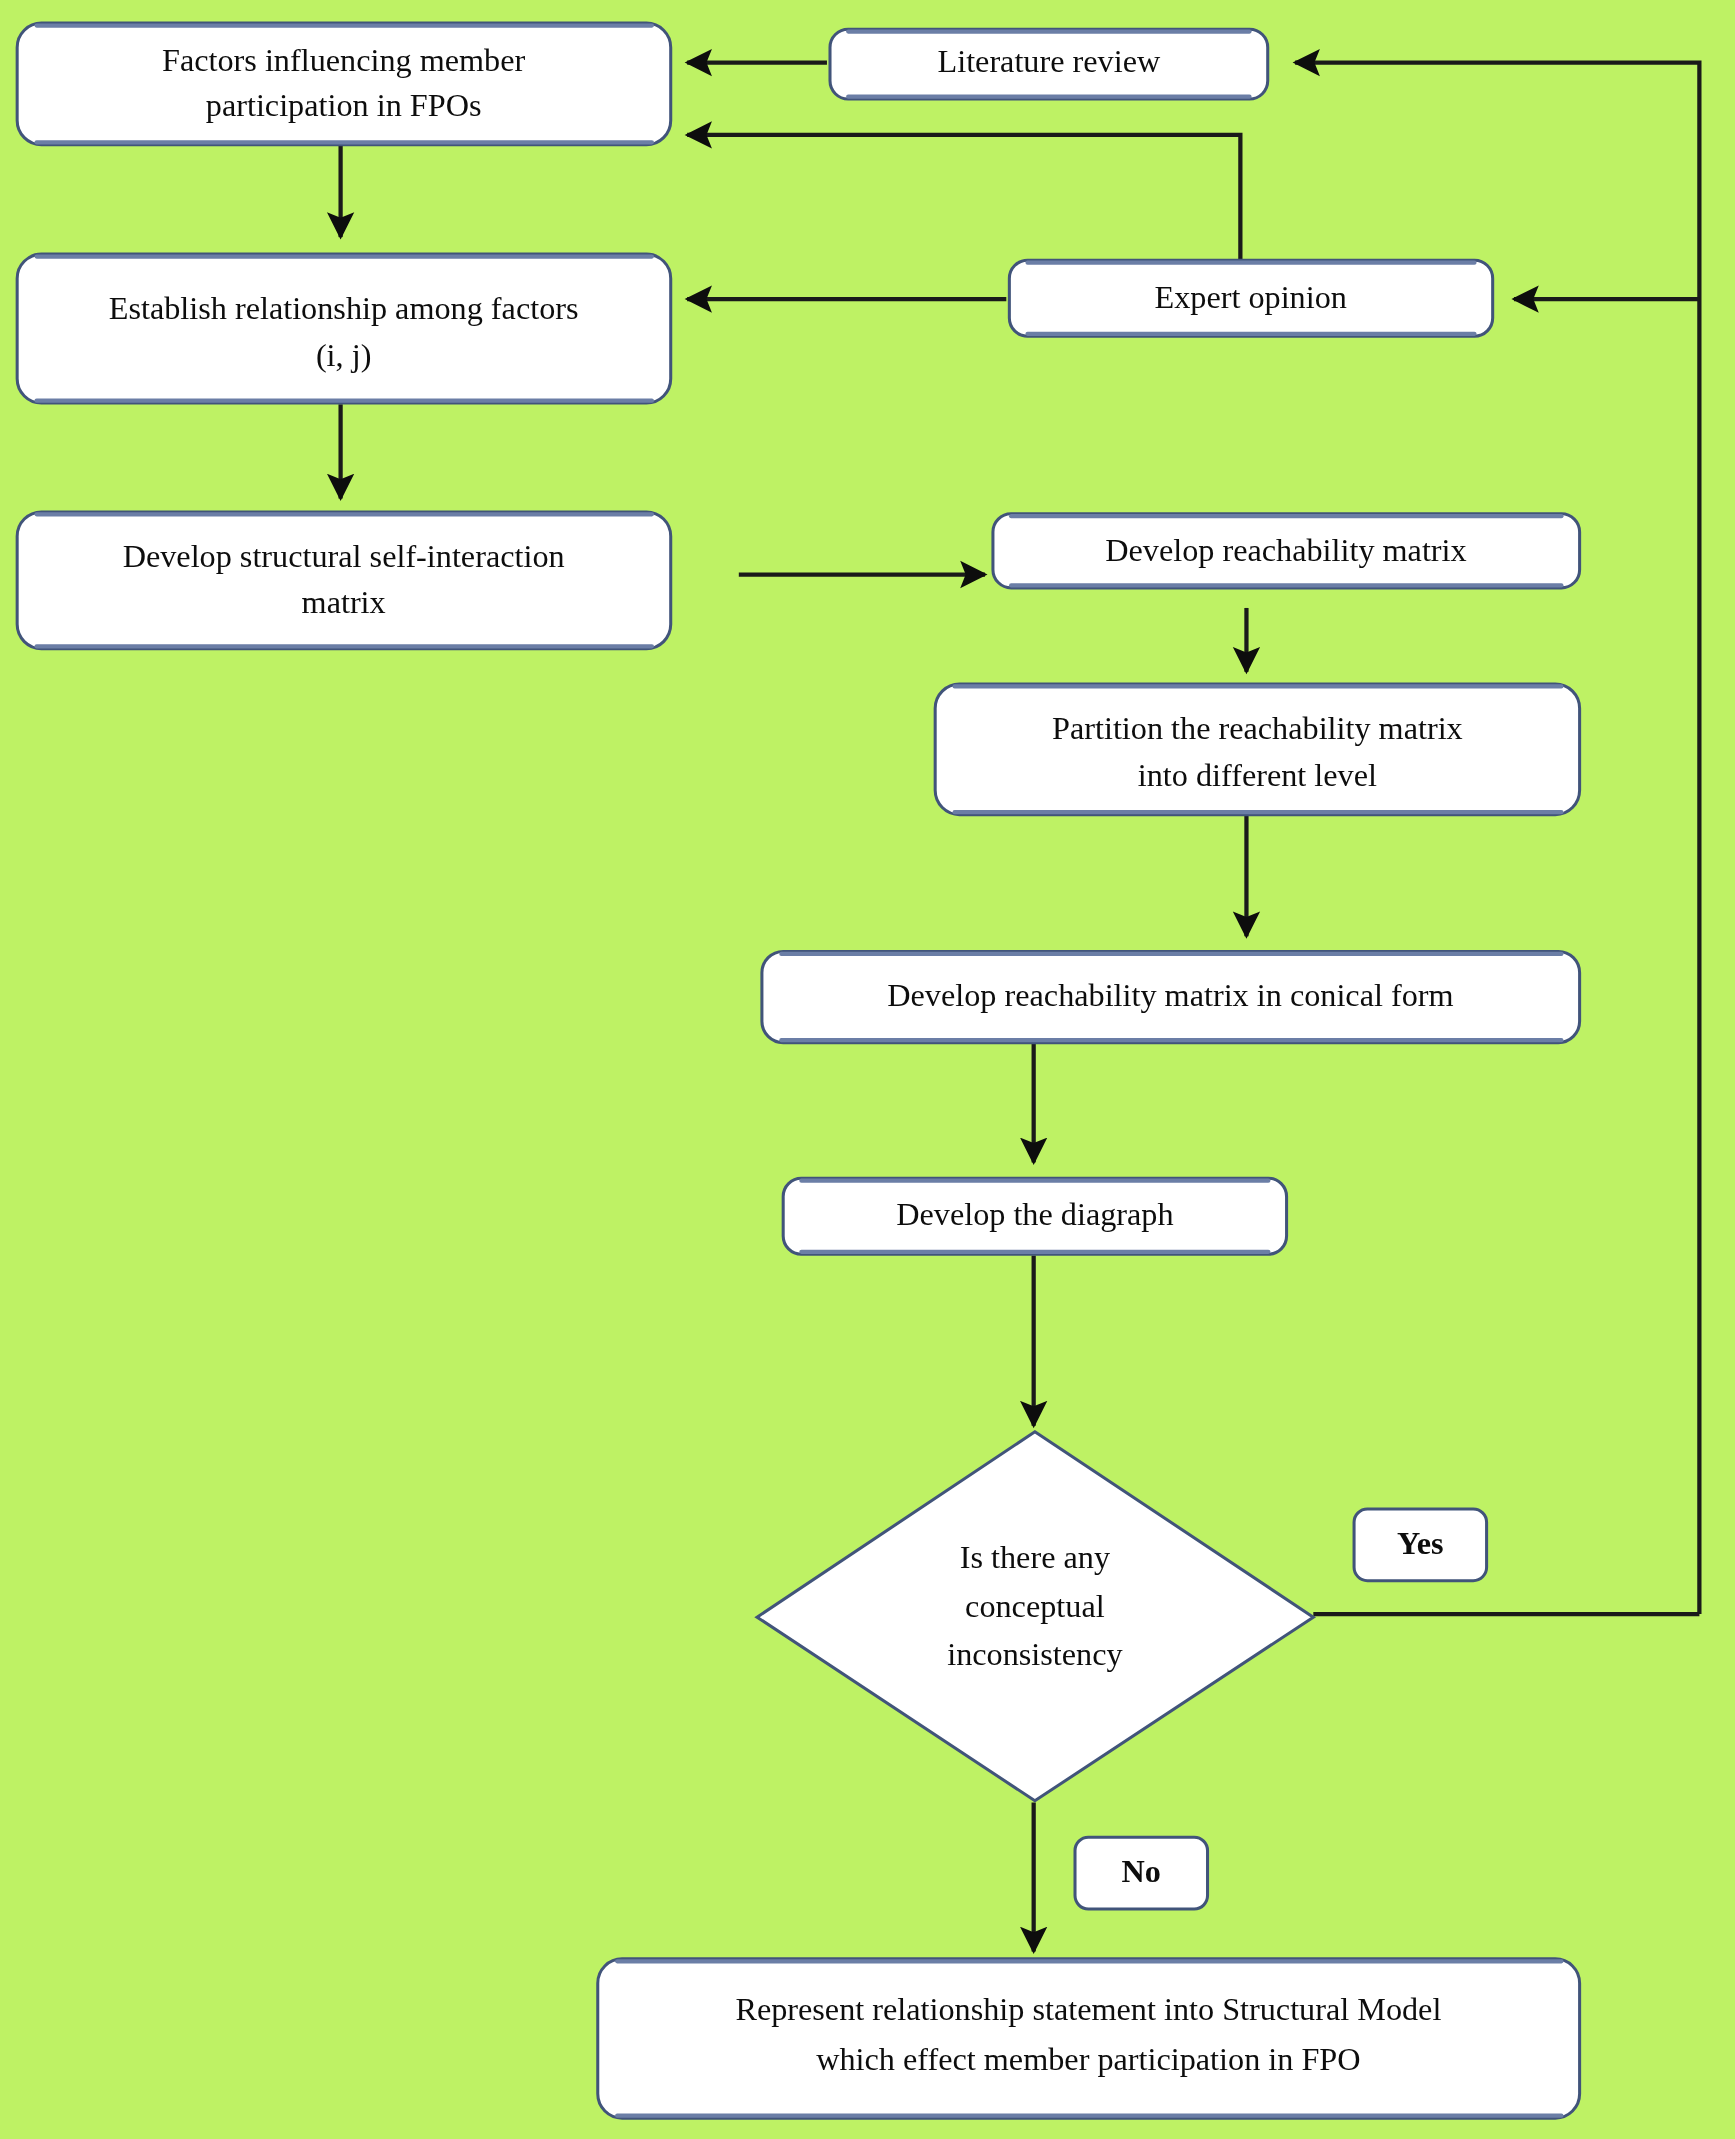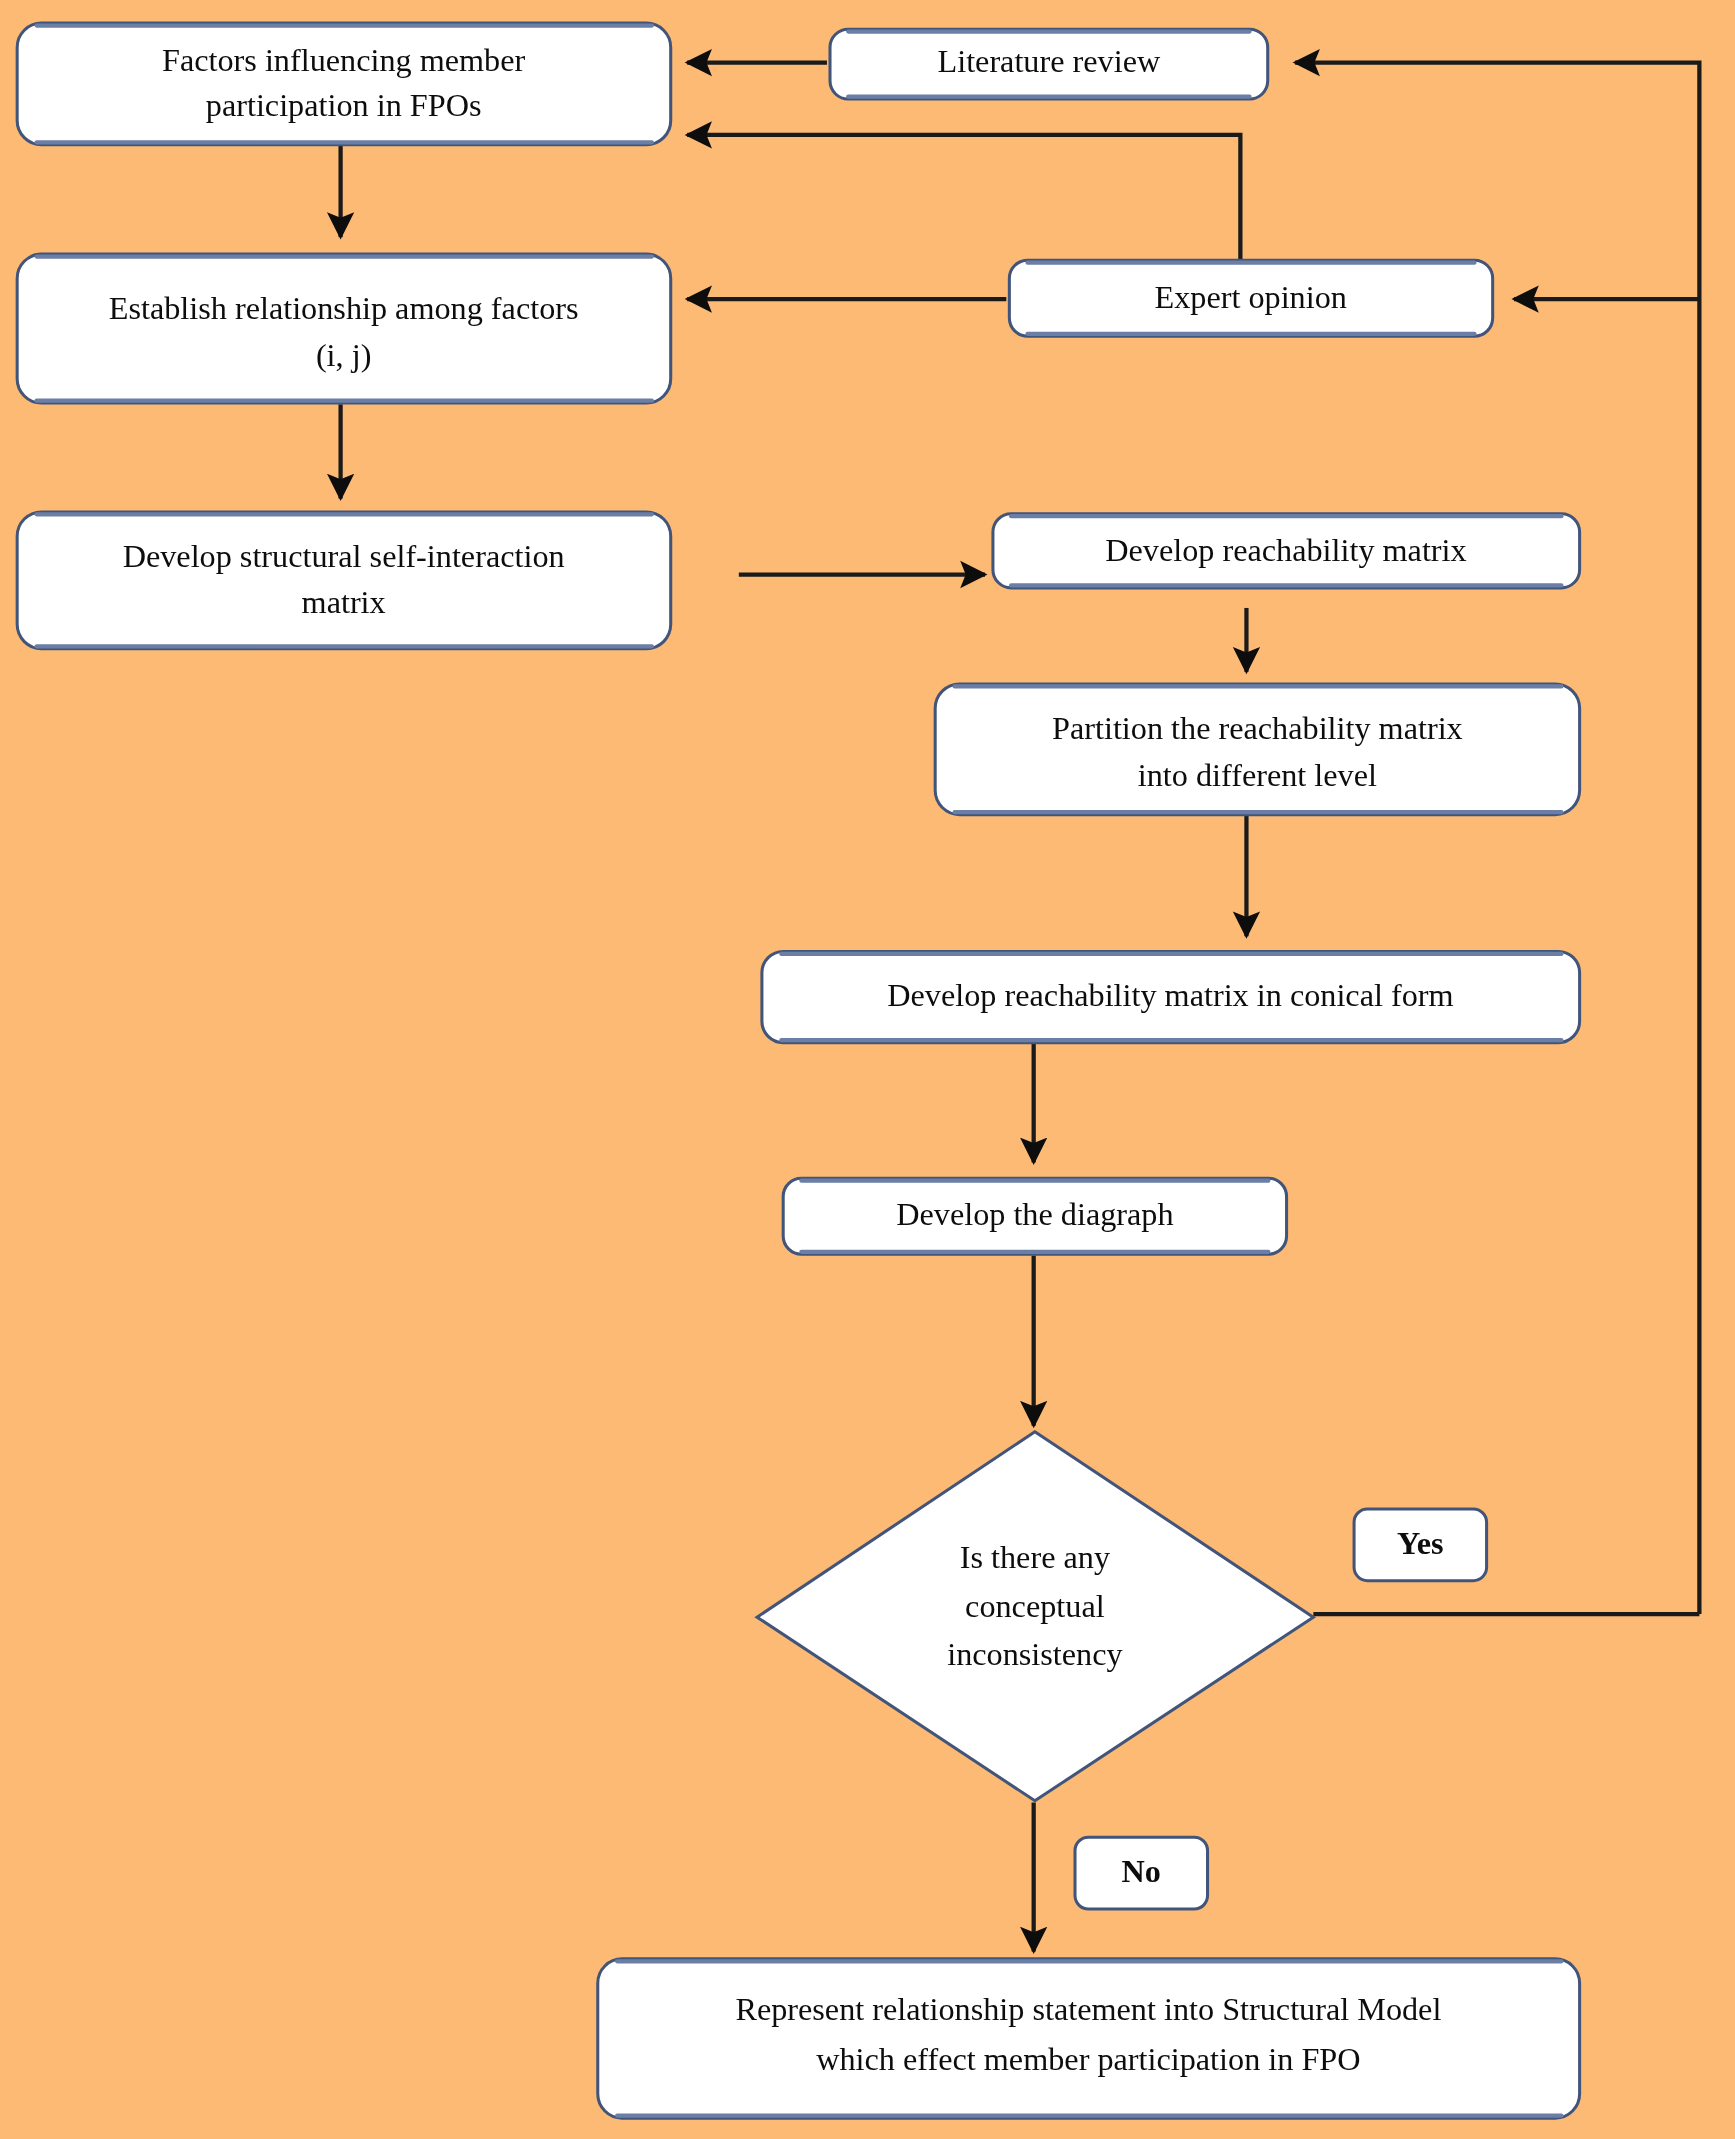--- a/index.html
+++ b/index.html
@@ -4,21 +4,21 @@
 <style>
   html, body {
     margin: 0;
     padding: 0;
     background: #ffffff;
   }
   #canvas-wrap {
     position: relative;
     width: 1736px;
     height: 2140px;
-    background: #fdba74;
+    background: #bef264;
     overflow: hidden;
   }
   svg.flowchart {
     position: absolute;
     top: 0; left: 0;
     width: 1736px;
     height: 2140px;
     display: block;
   }
   .node-shape {

